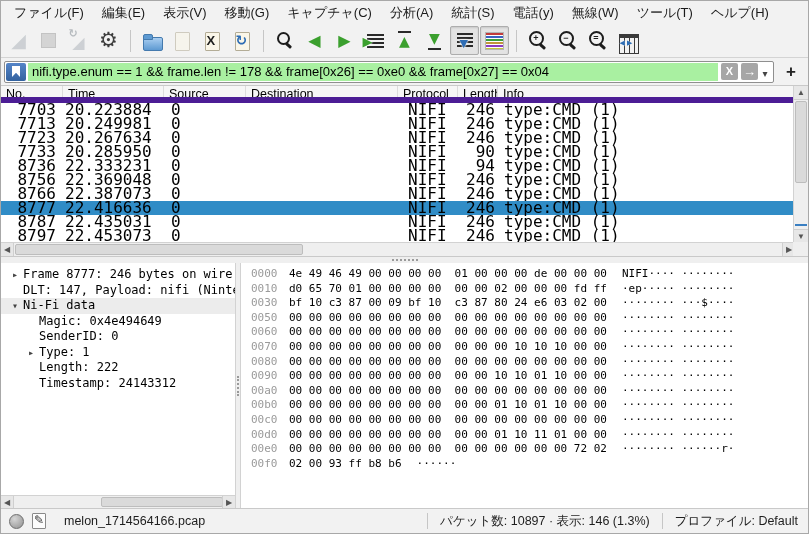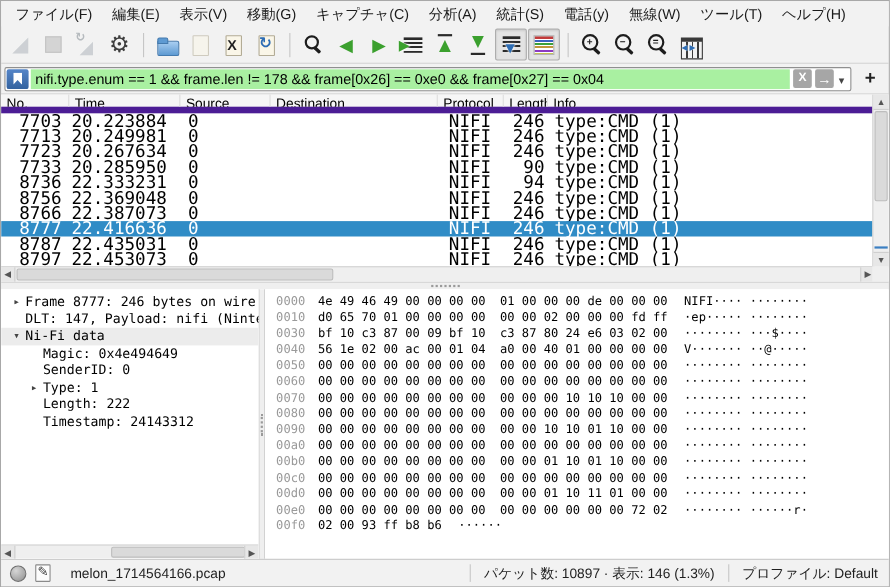--- a/index.html
+++ b/index.html
@@ -61,21 +61,21 @@
   .filter-add::before{content:"+";font-size:17px;color:#222;font-weight:bold;line-height:1;}
   
   .packet-list{height:171px;position:relative;background:#fff;flex:none;border-bottom:1px solid #c9c9c9;}
   .pl-header{height:17px;width:794px;display:flex;background:#f6f6f6;border-bottom:6px solid #4c1d95;}
   .pl-col{font-size:12.5px;color:#000;padding:1px 0 0 5px;border-right:1px solid #dcdcdc;white-space:nowrap;overflow:hidden;flex:none;}
   .pl-col.no{width:62px;} .pl-col.time{width:101px;} .pl-col.src{width:82px;} .pl-col.dst{width:152px;}
   .pl-col.proto{width:60px;} .pl-col.len{width:40px;} .pl-col.info{flex:1;border-right:none;}
   .pl-rows{height:140px;width:794px;overflow:hidden;font-family:"DejaVu Sans Mono",monospace;font-size:16px;}
   .pl-row{height:14px;line-height:14px;position:relative;white-space:pre;color:#000;}
   .pl-row.selected{background:#308cc6;}
-  .pl-row.selected .c{color:#ffffff;}
+  .pl-row.selected .c{color:#000000;}
   .c{position:absolute;top:0;}
   .c.no{left:0;width:55px;text-align:right;}
   .c.time{left:64px;} .c.src{left:170px;} .c.dst{left:250px;}
   .c.proto{left:407px;} .c.len{left:452px;width:42px;text-align:right;} .c.info{left:503px;}
   
   .vscroll{position:absolute;top:0;right:0;width:15px;height:157px;background:#efefef;border-left:1px solid #d2d2d2;}
   .vs-btn{height:14px;display:flex;align-items:center;justify-content:center;font-size:8px;color:#555;background:#e7e7e7;border-bottom:1px solid #cfcfcf;}
   .vs-btn.down{position:absolute;bottom:0;left:0;right:0;border-top:1px solid #cfcfcf;border-bottom:none;}
   .vs-thumb{position:absolute;top:15px;left:1px;right:1px;height:82px;background:#dadada;border:1px solid #bdbdbd;border-radius:2px;}
   .vs-mark{position:absolute;left:1px;right:1px;top:138px;height:2px;background:#3a7fc2;}
@@ -455,25 +455,20 @@
           <span class="asc">·ep····· ········</span>
         </div>
 
 
         <div class="hex-row">
           <span class="off">0030</span>
           <span class="hx">bf 10 c3 87 00 09 bf 10  c3 87 80 24 e6 03 02 00</span>
           <span class="asc">········ ···$····</span>
         </div>
 
-        <div class="hex-row">
-          <span class="off">0040</span>
-          <span class="hx">56 1e 02 00 ac 00 01 04  a0 00 40 01 00 00 00 00</span>
-          <span class="asc">V······· ··@·····</span>
-        </div>
 
         <div class="hex-row">
           <span class="off">0050</span>
           <span class="hx">00 00 00 00 00 00 00 00  00 00 00 00 00 00 00 00</span>
           <span class="asc">········ ········</span>
         </div>
 
         <div class="hex-row">
           <span class="off">0060</span>
           <span class="hx">00 00 00 00 00 00 00 00  00 00 00 00 00 00 00 00</span>

